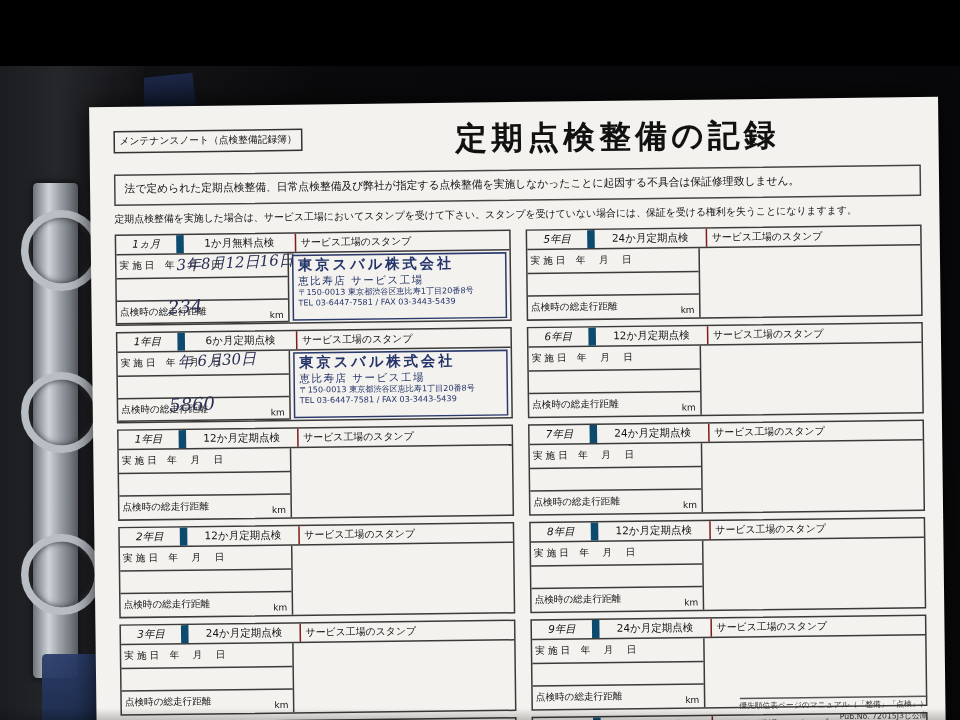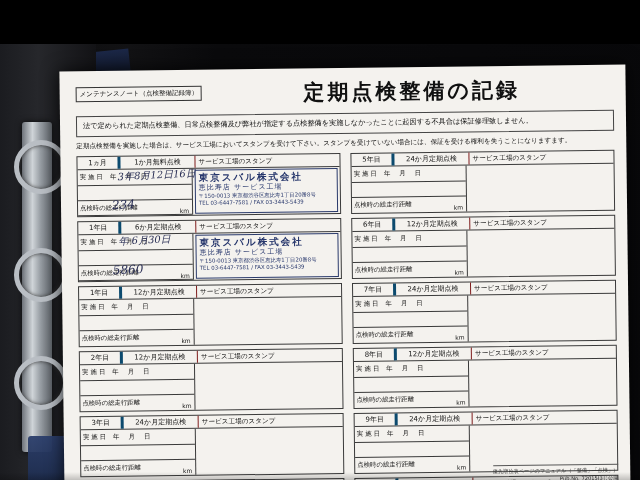--- a/index.html
+++ b/index.html
@@ -38,22 +38,22 @@
 
   .legal{margin-top:7px;border:1px solid #444;padding:4px 6px;font-size:7.2px;color:#111;
       line-height:1.5;}
   .lead{margin-top:5px;font-size:6.6px;color:#111;line-height:1.45;}
 
   .cols{display:flex;gap:10px;margin-top:5px;}
   .col{flex:1;display:flex;flex-direction:column;gap:4px;}
 
   .blk{border:1px solid #3a3a3a;}
   .blk-top{display:flex;border-bottom:1px solid #3a3a3a;height:12px;align-items:stretch;}
-  .blk-no{width:40px;border-right:3px solid #0c4a6e;font-size:7px;display:flex;
-      align-items:center;justify-content:center;color:#111;}
+  .blk-no{width:40px;border-right:5px solid #0c4a6e;font-size:7px;display:flex;
+      align-items:center;justify-content:center;color:#111;font-style:italic;}
   .blk-when{width:74px;border-right:1px solid #7f1d1d;font-size:7px;display:flex;
       align-items:center;justify-content:center;color:#111;}
   .blk-stamp{flex:1;font-size:6.6px;display:flex;align-items:center;padding-left:3px;color:#111;}
   .blk-body{display:flex;height:46px;}
   .body-left{width:114px;border-right:1px solid #3a3a3a;position:relative;}
   .body-right{flex:1;position:relative;}
   .row{height:15.3px;border-bottom:1px solid #3a3a3a;font-size:6.4px;color:#111;
       display:flex;align-items:center;padding-left:2px;box-sizing:border-box;}
   .row:last-child{border-bottom:none;}
   .km{position:absolute;right:3px;bottom:1px;font-size:6px;color:#111;}

